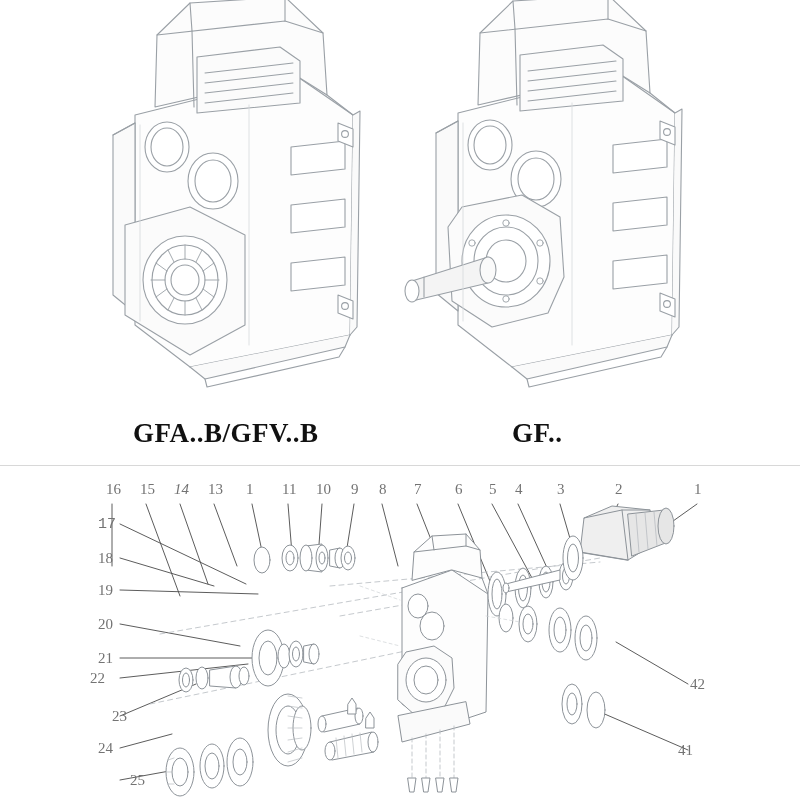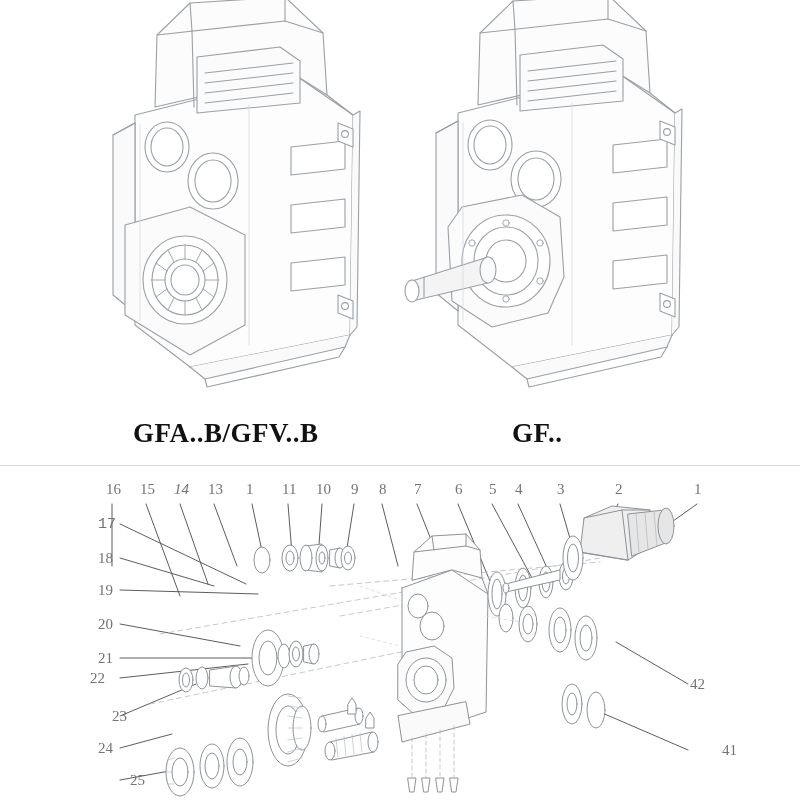--- a/index.html
+++ b/index.html
@@ -423,16 +423,16 @@
     <div class="num" style="left:98px;top:117px;">19</div>
     <div class="num" style="left:98px;top:151px;">20</div>
     <div class="num" style="left:98px;top:185px;">21</div>
     <div class="num" style="left:90px;top:205px;">22</div>
     <div class="num" style="left:98px;top:243px;margin-left:14px;">23</div>
     <div class="num" style="left:98px;top:275px;">24</div>
     <div class="num" style="left:98px;top:307px;margin-left:32px;">25</div>
 
     
     <div class="num" style="left:690px;top:211px;">42</div>
-    <div class="num" style="left:722px;top:277px;">41</div>
+    <div class="num" style="left:678px;top:277px;">41</div>
   </div>
 
 </div>
 
 </body></html>

